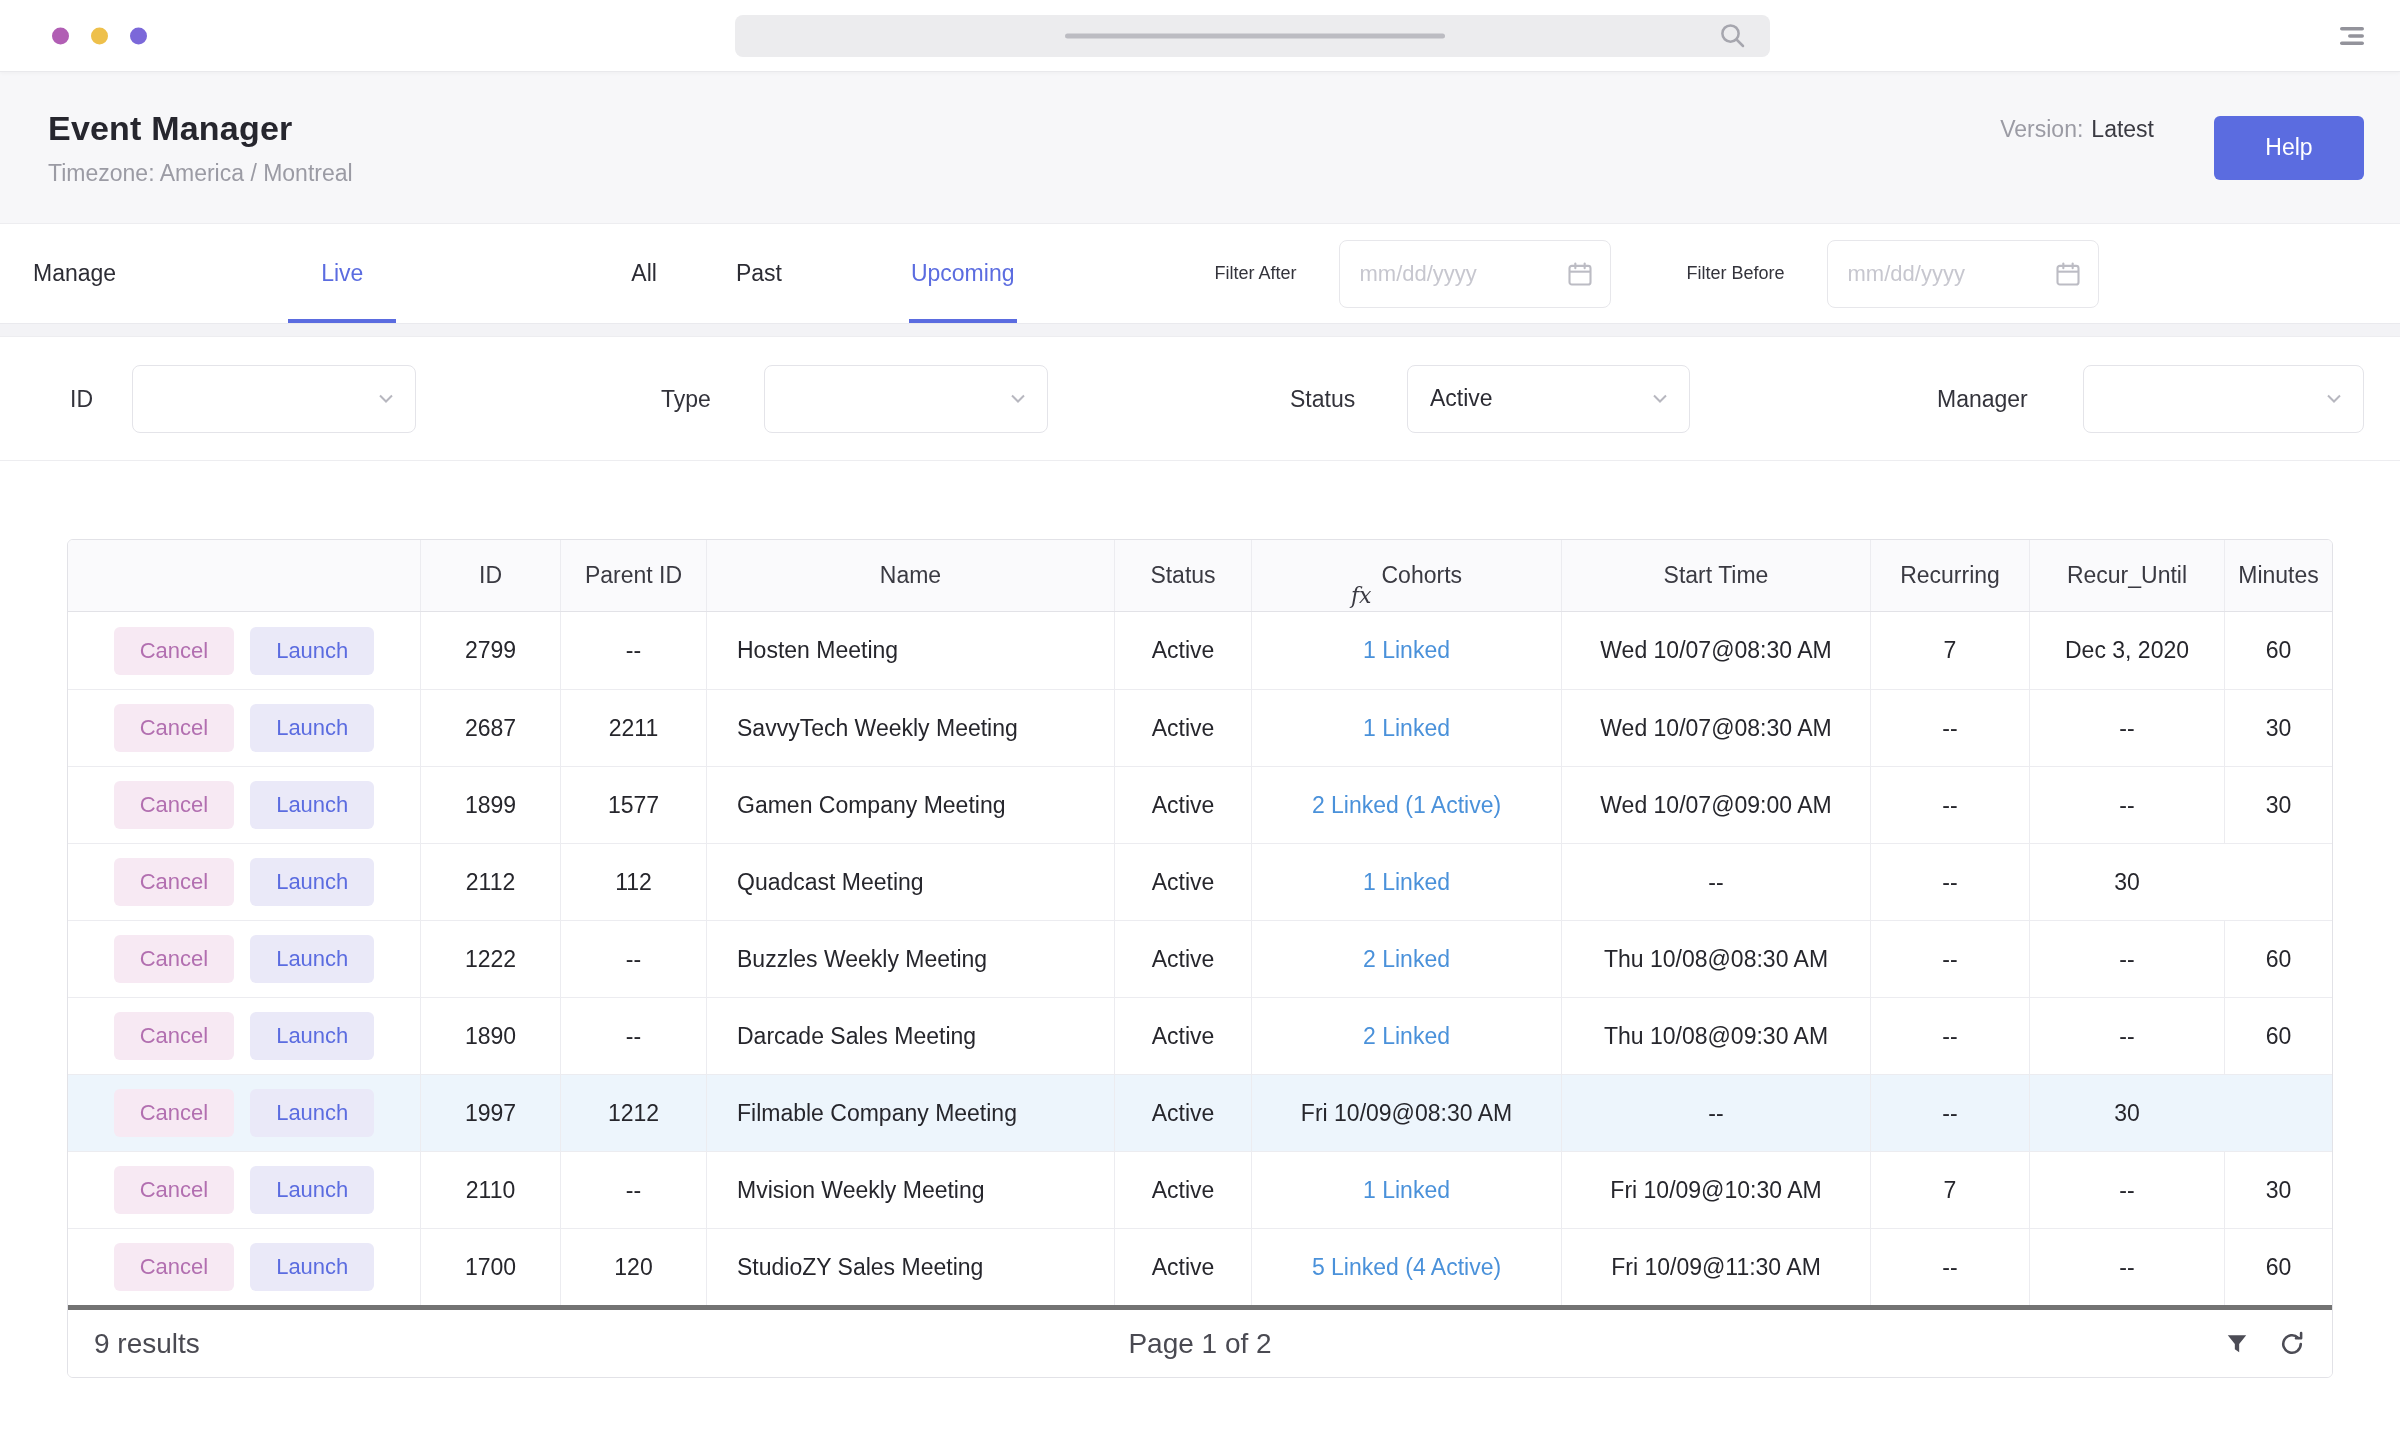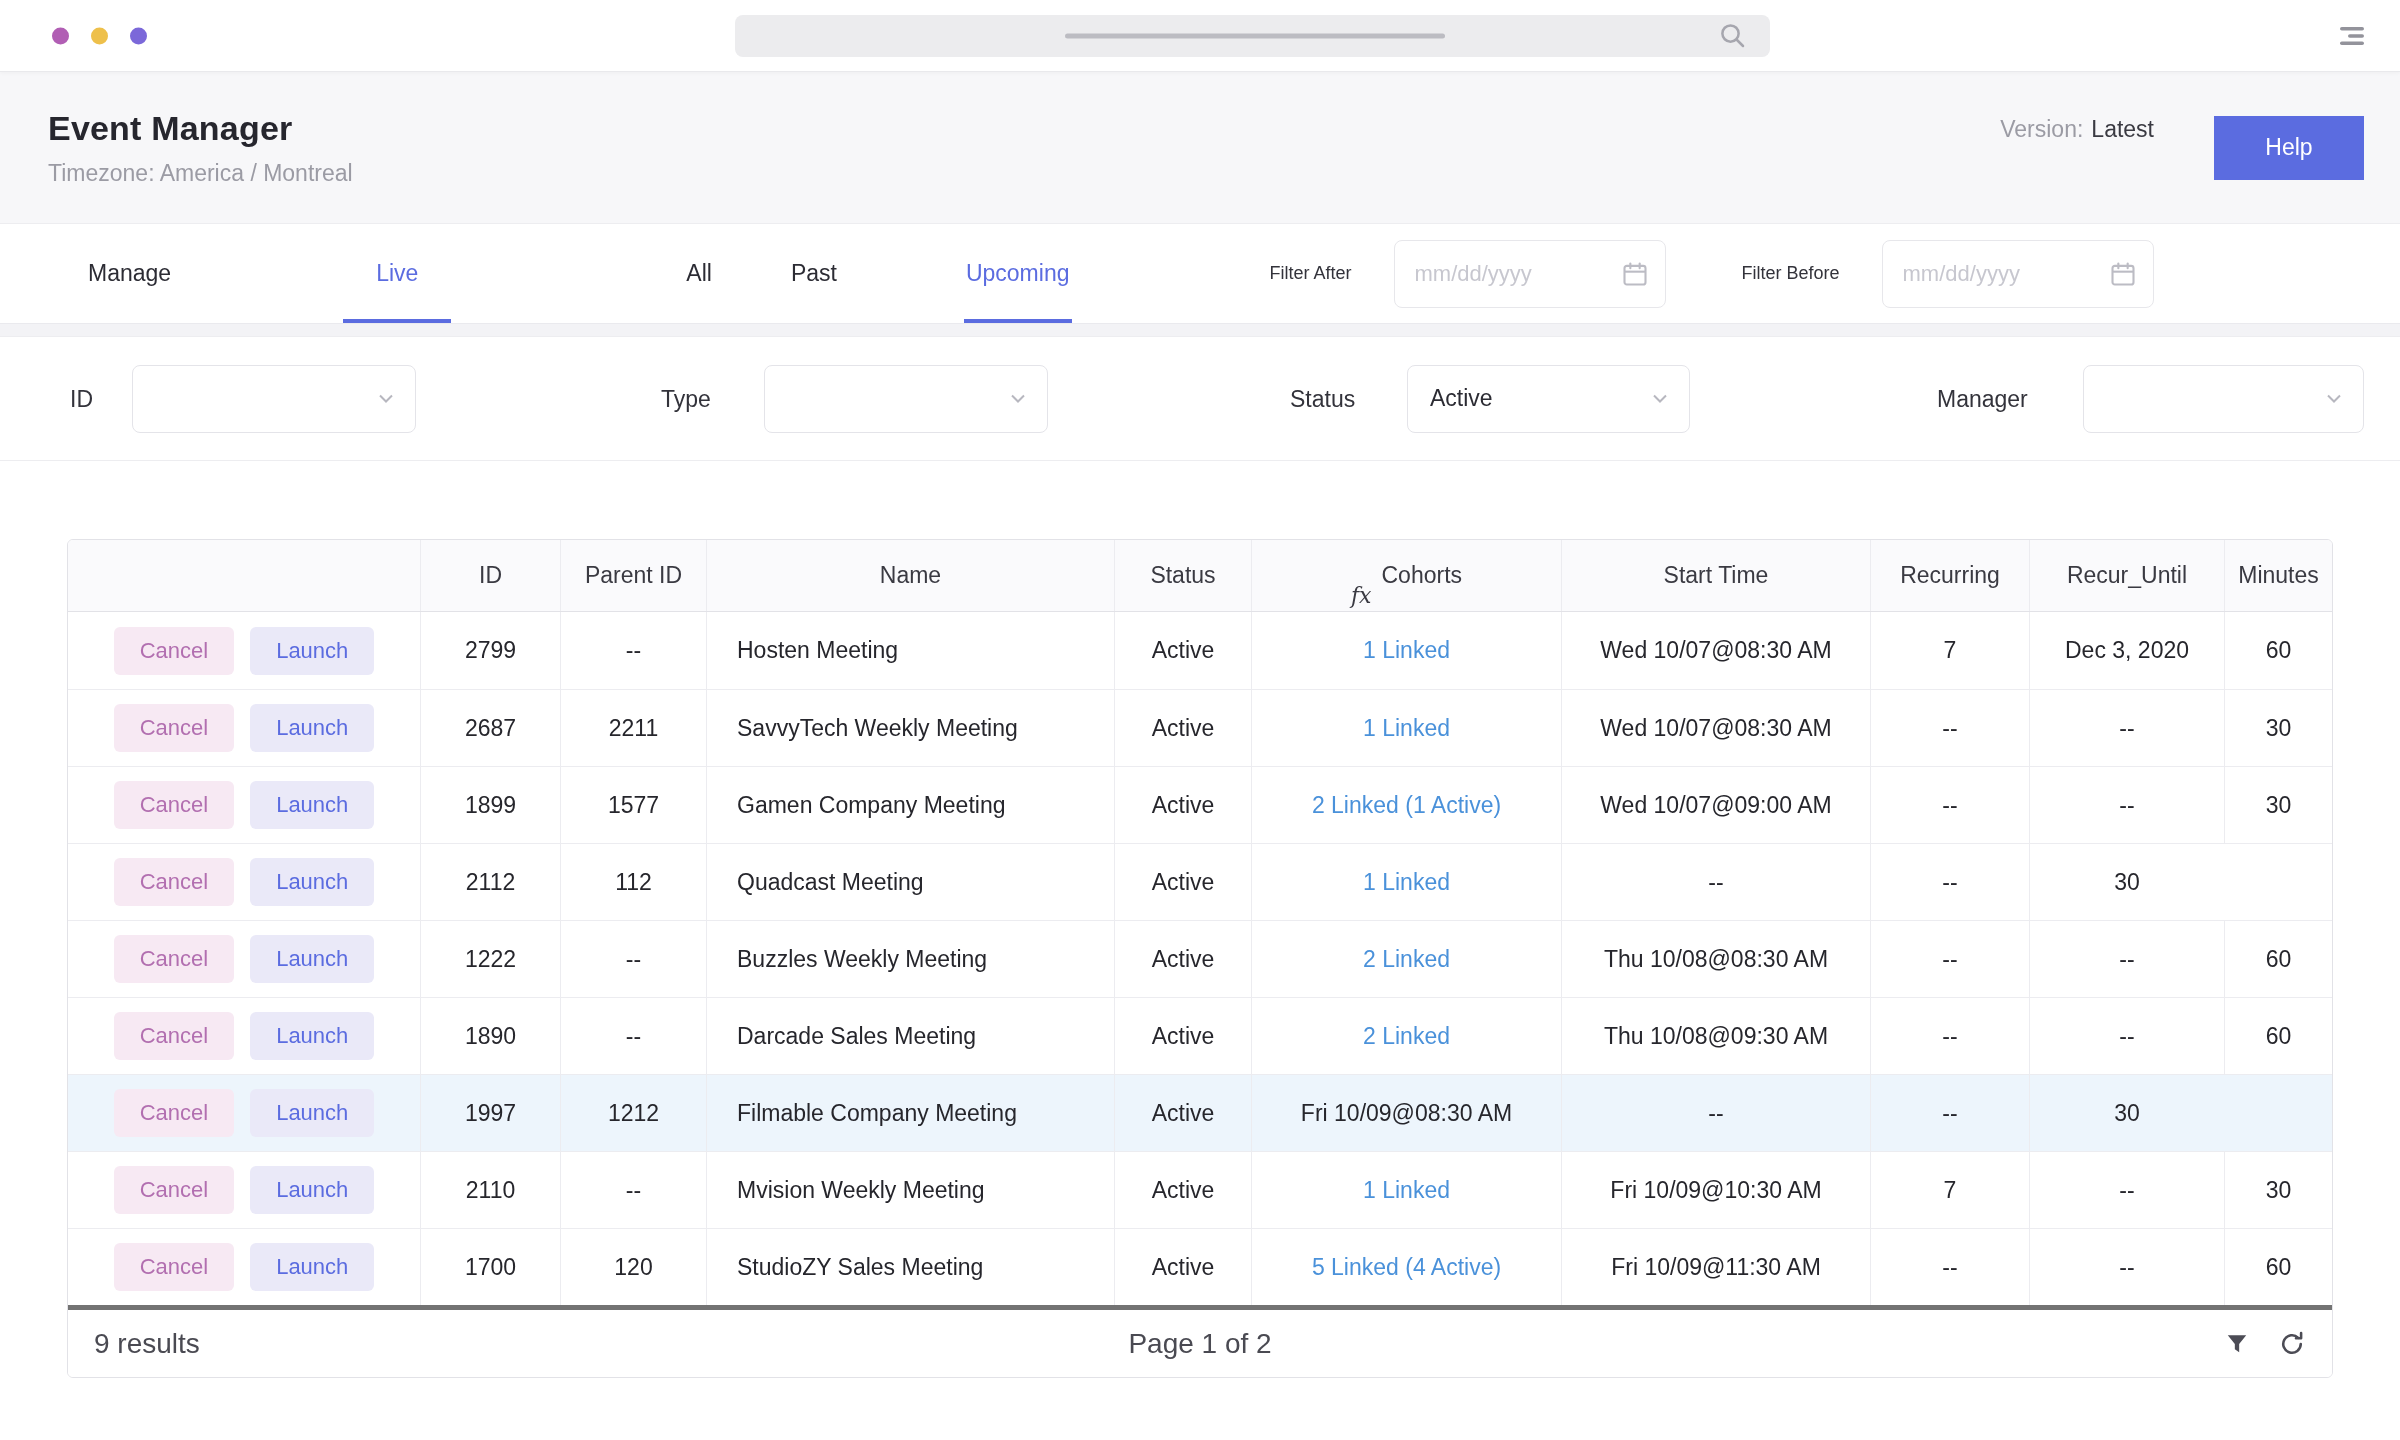--- a/index.html
+++ b/index.html
@@ -24,31 +24,31 @@
 
   
   .appheader { height: 152px; background: #f7f7f9; border-bottom: 1px solid #ededf0;
     display: flex; align-items: center; justify-content: space-between; padding: 0 36px 0 48px; }
   .title { font-size: 34px; font-weight: 600; color: #26262e; letter-spacing: .2px; }
   .subtitle { font-size: 23px; color: #9b9ba4; margin-top: 12px; }
   .hdr-right { display: flex; gap: 60px; }
   .version { font-size: 23px; color: #9b9ba4; }
   .version .vval { color: #3a3a42; margin-left: 8px; }
   .help-btn { width: 150px; height: 64px; background: #5b6ce0; color: #fff; font-size: 23px;
-    font-family: inherit; border: none; border-radius: 0; cursor: pointer; }
+    font-family: inherit; border: none; border-radius: 6px; cursor: pointer; }
 
   
   .tabsrow { height: 100px; background: #fff; border-bottom: 1px solid #eaeaee;
     display: flex; align-items: stretch; }
   .tab { display: flex; align-items: center; font-size: 23px; color: #2c2c34;
     font-weight: 500; position: relative; cursor: pointer; }
   .tab.active { color: #5b6ce0; }
   .tab.active::after { content: ""; position: absolute; bottom: 0; left: 50%;
     transform: translateX(-50%); width: 108px; height: 4px; background: #5b6ce0; }
-  .t-manage { margin-left: 88px; } .t-live { margin-left: 205px; } .t-all { margin-left: 268px; }
+  .t-manage { margin-left: 33px; } .t-live { margin-left: 205px; } .t-all { margin-left: 268px; }
   .t-past { margin-left: 79px; } .t-upcoming { margin-left: 129px; }
   .flabel { display: flex; align-items: center; font-size: 18px; color: #33333b; }
   .fa-label { margin-left: 200px; } .fb-label { margin-left: 76px; }
   .dateinput { align-self: center; margin-left: 42px; display: flex; align-items: center;
     width: 272px; height: 68px; border: 1px solid #e7e7eb; border-radius: 8px; background: #fff; }
   .dateinput input { flex: 1; min-width: 0; border: none; outline: none; font-family: inherit;
     font-size: 22px; color: #2b2b33; padding-left: 20px; background: transparent; }
   .dateinput input::placeholder { color: #c7c7cf; }
   .dateinput svg { margin-right: 16px; flex: none; }
 

